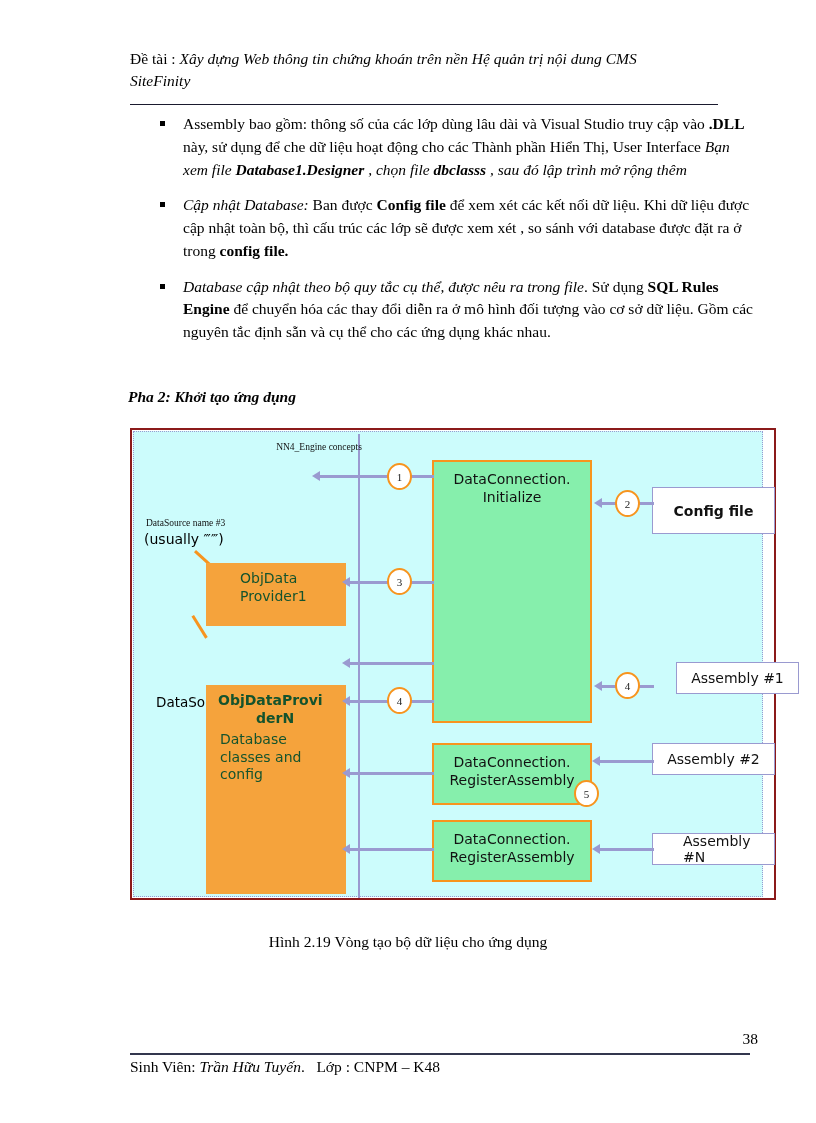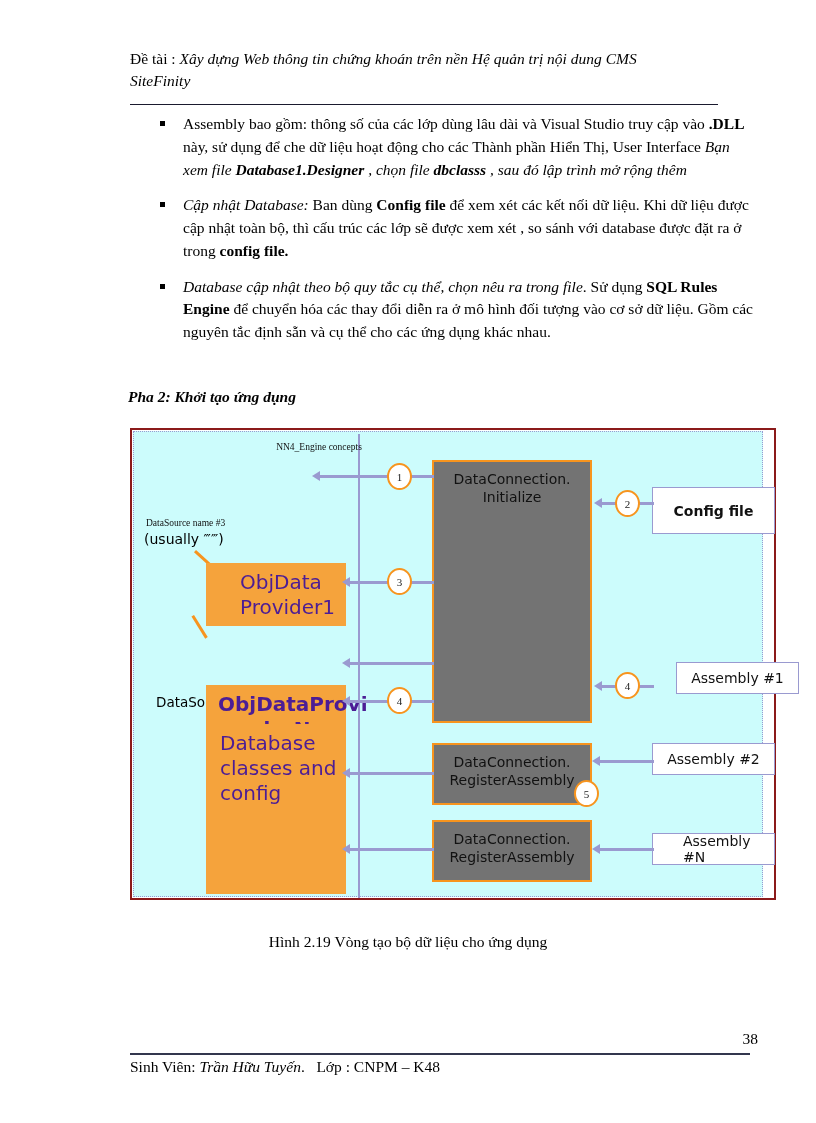--- a/index.html
+++ b/index.html
@@ -81,31 +81,31 @@
     position: absolute;
     font-family: "DejaVu Sans", "Liberation Sans", sans-serif;
     font-size: 13.5px; color: #000; white-space: nowrap;
   }
 
   
   .obox {
     position: absolute;
     background: #f5a33c;
     font-family: "DejaVu Sans", "Liberation Sans", sans-serif;
-    font-size: 20px; color: #4c1d95;
+    font-size: 14px; color: #14532d;
     padding: 7px 0 0 34px;
     line-height: 1.26;
   }
   .obox.bold { font-weight: bold; }
   .obox.tl { padding-left: 12px; }
 
   
   .wbox-o {
     position: absolute;
-    background: #737373;
+    background: #86efac;
     border: 2px solid #f7941e;
     font-family: "DejaVu Sans", "Liberation Sans", sans-serif;
     font-size: 14px; color: #111;
     text-align: center;
     line-height: 1.3;
     padding-top: 8px;
   }
   
   .wbox-l {
     position: absolute;
@@ -175,26 +175,26 @@
 
   <div class="bullets">
 
     <div class="bullet">
       <span class="sq"></span>
       <span><span>Assembly bao gồm: thông số của các lớp dùng lâu dài và Visual Studio truy cập vào </span><span class="b">.DLL</span><span> này, sử dụng để che dữ liệu hoạt động cho các Thành phần Hiển Thị, User Interface </span><span class="i">Bạn  xem file </span><span class="bi">Database1.Designer</span><span class="i"> , chọn file </span><span class="bi">dbclasss</span><span class="i"> , sau đó lập trình mở rộng thêm</span></span>
     </div>
 
     <div class="bullet">
       <span class="sq"></span>
-      <span><span class="i">Cập nhật Database:</span><span> Ban dùng </span><span class="b">Config file</span><span> để xem xét các kết nối dữ liệu. Khi dữ liệu được cập nhật toàn bộ, thì cấu trúc các lớp sẽ được xem xét , so sánh với database được đặt ra ở trong </span><span class="b">config file.</span></span>
+      <span><span class="i">Cập nhật Database:</span><span> Ban được </span><span class="b">Config file</span><span> để xem xét các kết nối dữ liệu. Khi dữ liệu được cập nhật toàn bộ, thì cấu trúc các lớp sẽ được xem xét , so sánh với database được đặt ra ở trong </span><span class="b">config file.</span></span>
     </div>
 
     <div class="bullet">
       <span class="sq"></span>
-      <span><span class="i">Database cập nhật theo bộ quy tắc cụ thể, chọn nêu ra trong file</span><span>. Sử dụng </span><span class="b">SQL Rules Engine</span><span> để chuyển hóa các thay đổi diễn ra ở mô hình đối tượng vào cơ sở dữ liệu. Gồm các nguyên tắc định sẵn và cụ thể cho các ứng dụng khác nhau.</span></span>
+      <span><span class="i">Database cập nhật theo bộ quy tắc cụ thể, được nêu ra trong file</span><span>. Sử dụng </span><span class="b">SQL Rules Engine</span><span> để chuyển hóa các thay đổi diễn ra ở mô hình đối tượng vào cơ sở dữ liệu. Gồm các nguyên tắc định sẵn và cụ thể cho các ứng dụng khác nhau.</span></span>
     </div>
 
   </div>
 
   <div class="pha">Pha 2:  Khởi tạo ứng dụng</div>
 
   <div class="figure">
 
     <div class="cyan">
       <div class="vdiv"></div>

